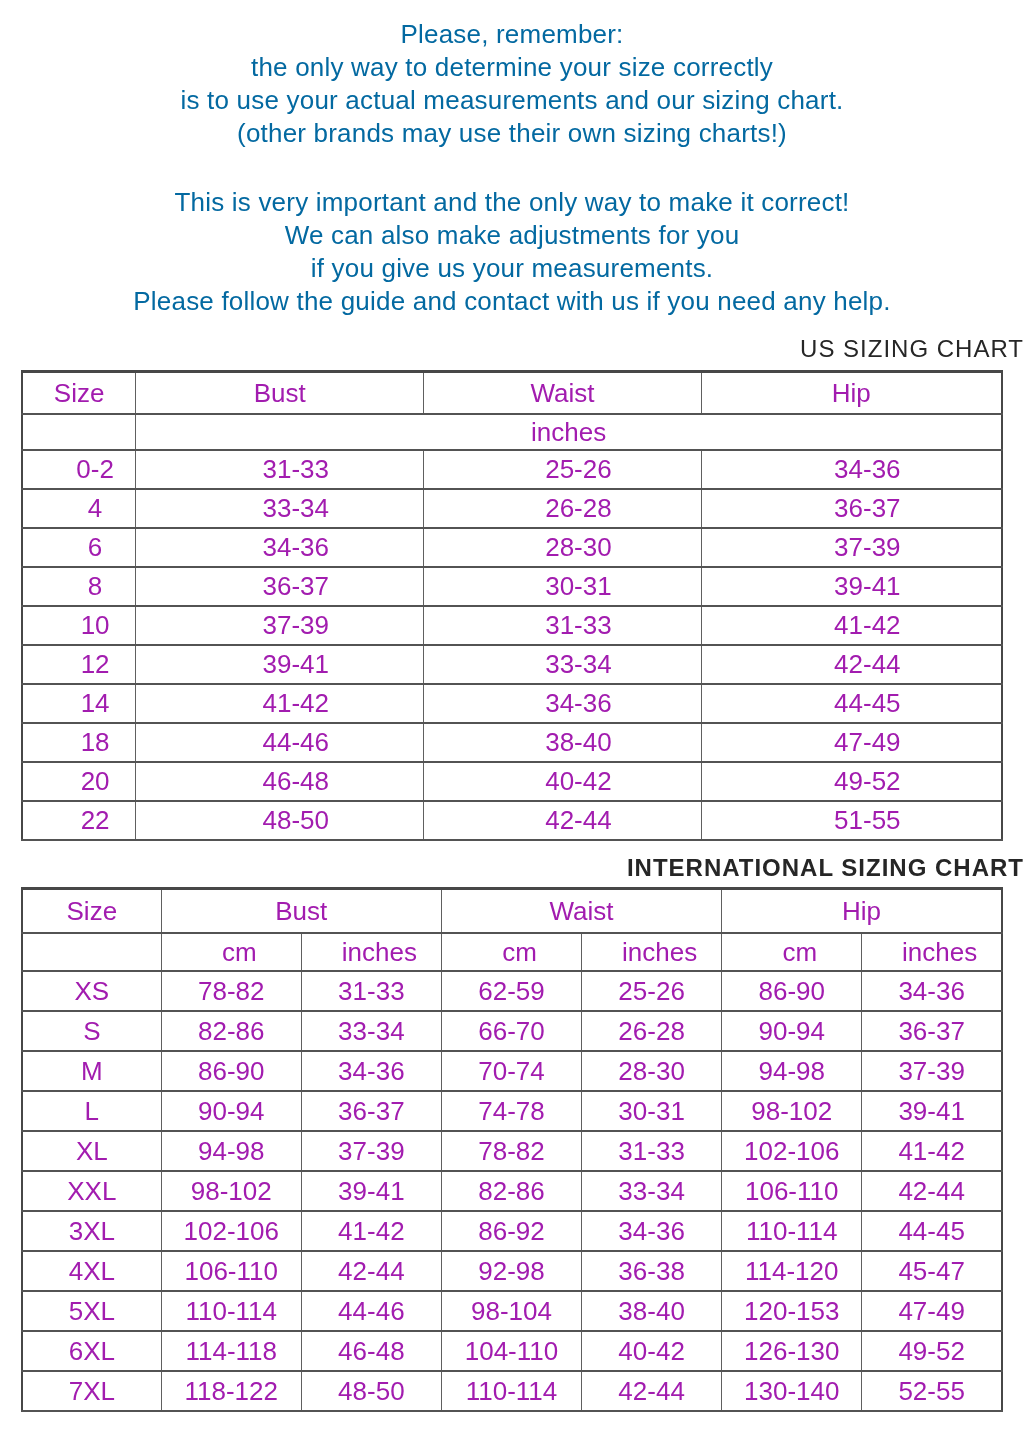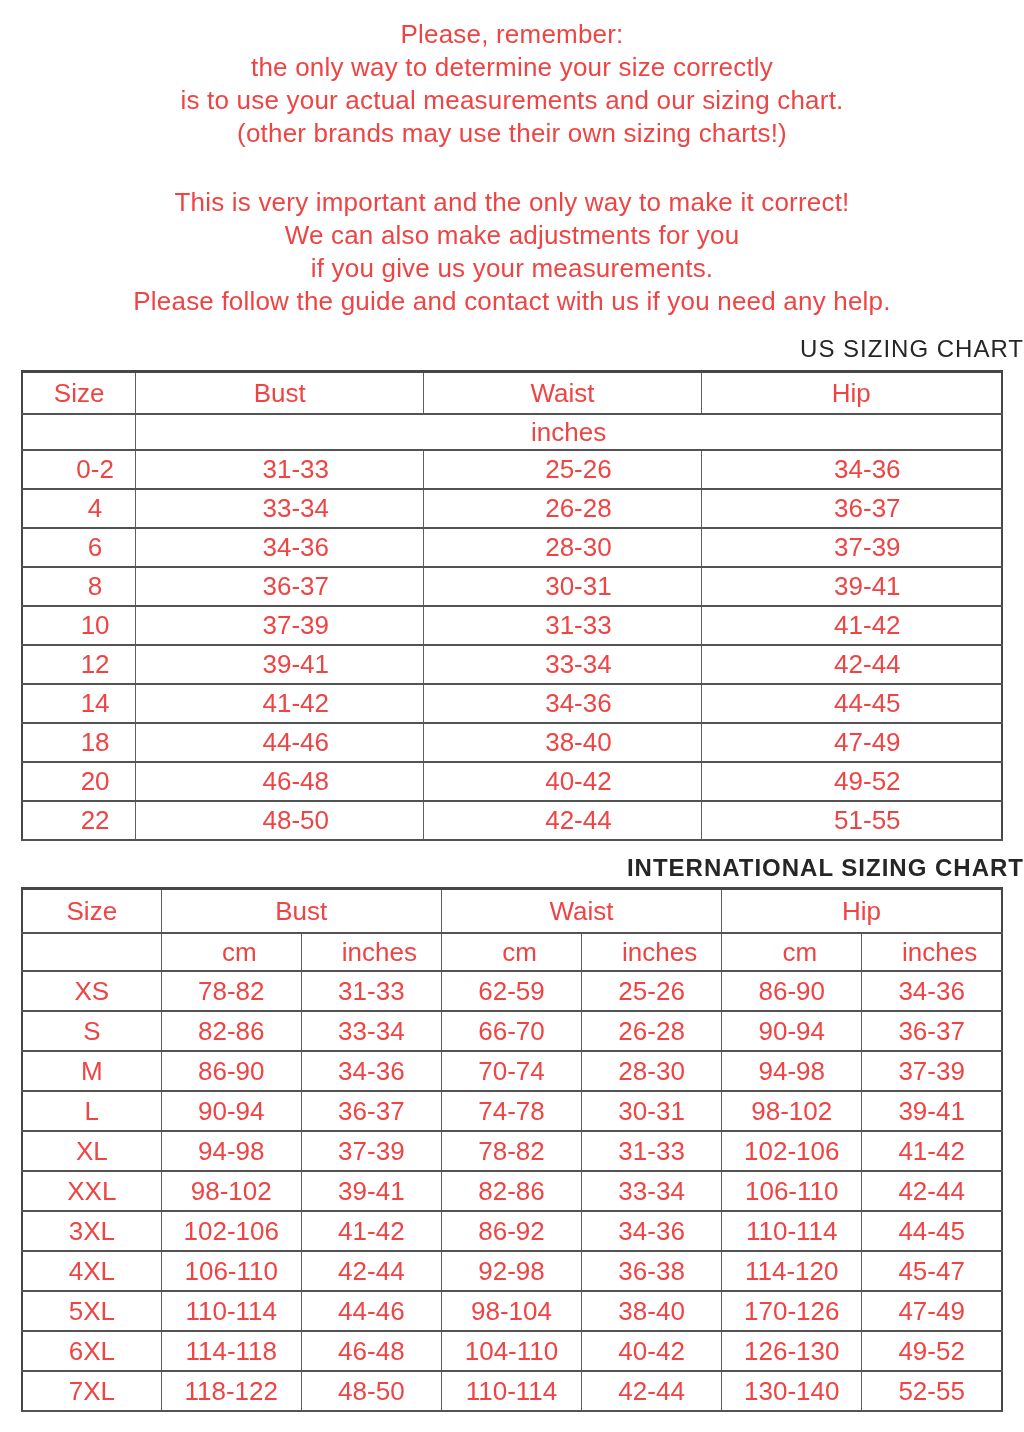--- a/index.html
+++ b/index.html
@@ -45,21 +45,21 @@
   .chart-title.intl {
     margin: 12px 0 4px 0;
     font-weight: bold;
   }
   
   table.sizing {
     width: 982px;
     margin: 0 auto;
     border-collapse: collapse;
     table-layout: fixed;
-    color: #ef4444;
+    color: #a21caf;
     font-size: 26px;
     font-weight: 300;
   }
   table.sizing th, table.sizing td {
     text-align: center;
     vertical-align: middle;
     font-weight: 400;
     border-left: 1px solid #606060;
     border-right: 1px solid #606060;
     border-top: 2px solid #535353;
@@ -78,21 +78,21 @@
   
   table.intl th.col-head  { height: 42px; }
   table.intl th.unit-head { height: 36px; padding-left: 16px; }
   table.intl td           { height: 38px; }
 </style>
 </head>
 <body>
 
 <div class="page">
 
-  <div class="intro" style="color: #ef4444;">
+  <div class="intro" style="color: #0369a1;">
     <div class="intro-block">
       <div class="intro-line">Please, remember:</div>
       <div class="intro-line">the only way to determine your size correctly</div>
       <div class="intro-line">is to use your actual measurements and our sizing chart.</div>
       <div class="intro-line">(other brands may use their own sizing charts!)</div>
     </div>
     <div class="intro-gap"></div>
     <div class="intro-block">
       <div class="intro-line">This is very important and the only way to make it correct!</div>
       <div class="intro-line">We can also make adjustments for you</div>
@@ -285,21 +285,21 @@
           <td>36-38</td>
           <td>114-120</td>
           <td>45-47</td>
         </tr>
         <tr>
           <td>5XL</td>
           <td>110-114</td>
           <td>44-46</td>
           <td>98-104</td>
           <td>38-40</td>
-          <td>170-126</td>
+          <td>120-153</td>
           <td>47-49</td>
         </tr>
         <tr>
           <td>6XL</td>
           <td>114-118</td>
           <td>46-48</td>
           <td>104-110</td>
           <td>40-42</td>
           <td>126-130</td>
           <td>49-52</td>

